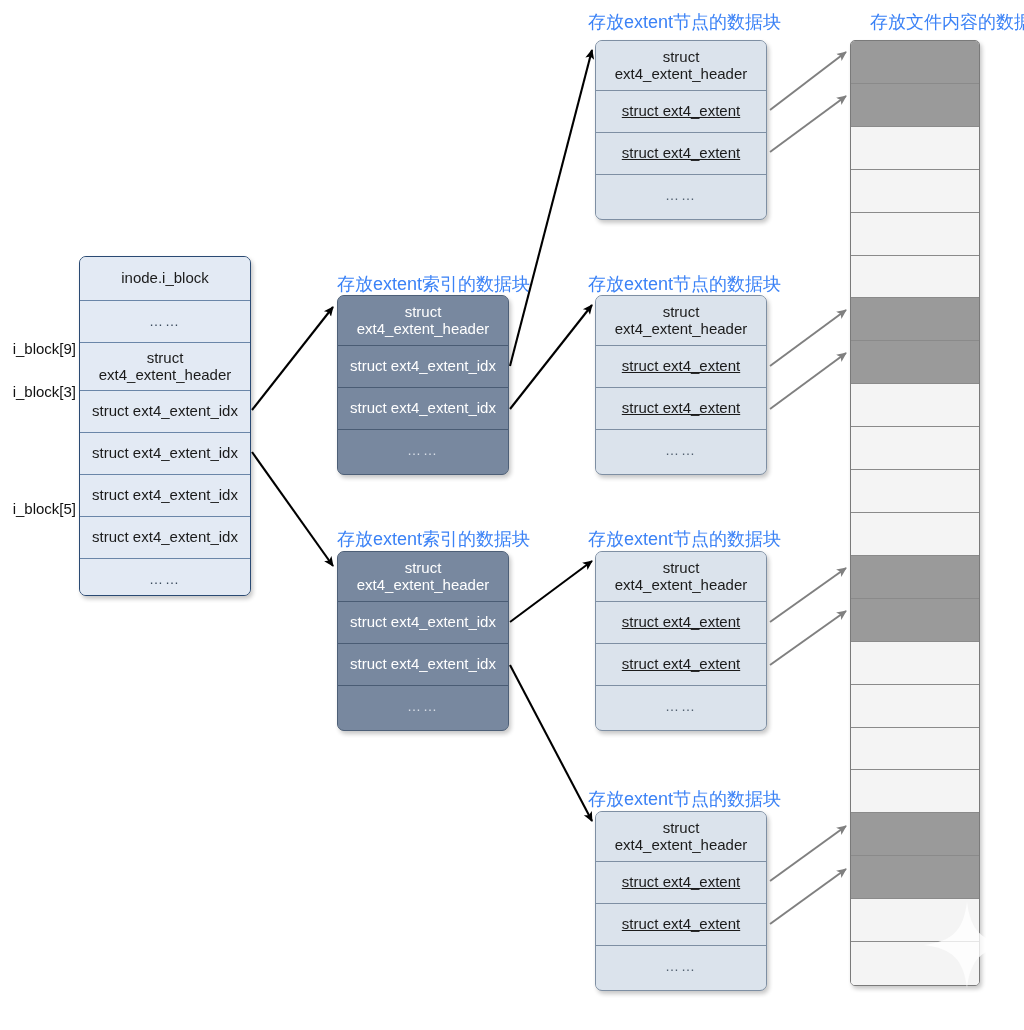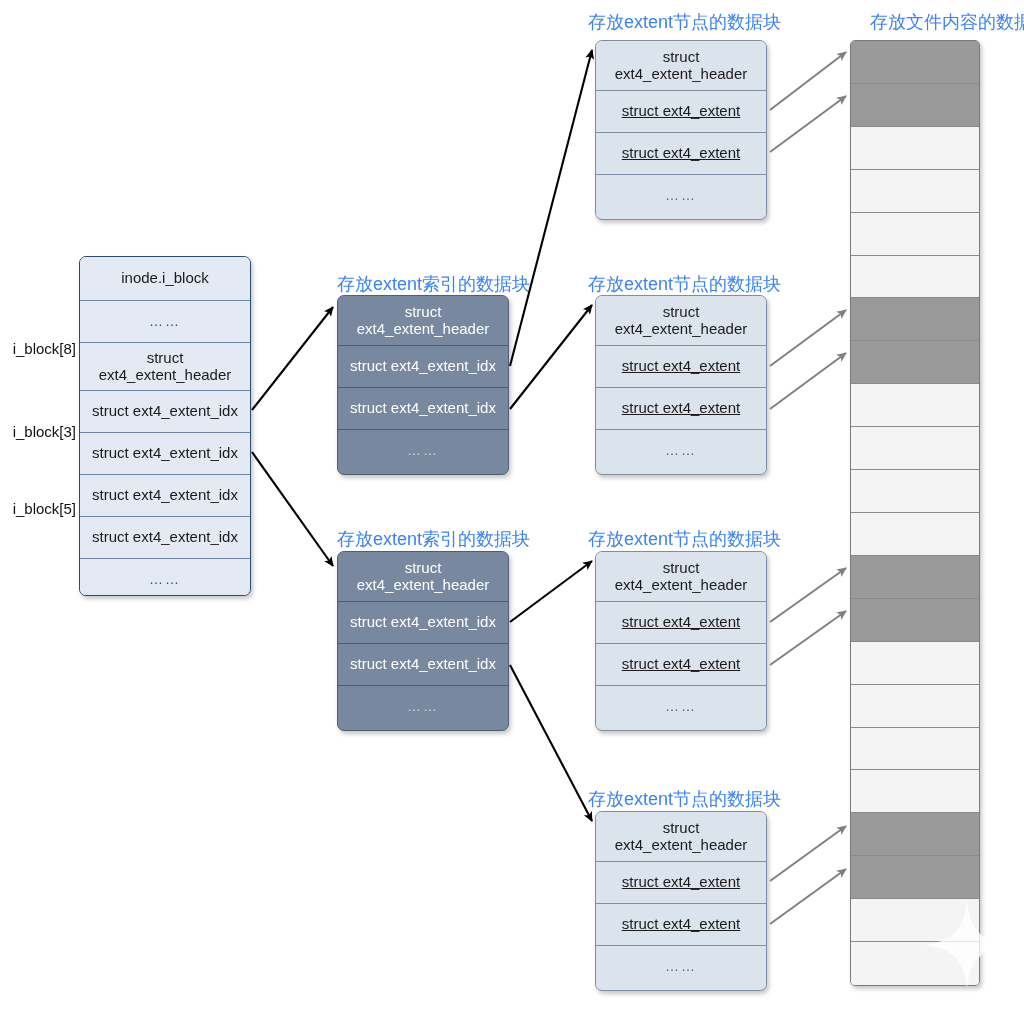--- a/index.html
+++ b/index.html
@@ -110,22 +110,22 @@
 <div id="stage">
 
   <div class="caption" style="left:588px;top:10px;">存放extent节点的数据块</div>
   <div class="caption" style="left:826px;top:10px;margin-left:44px;">存放文件内容的数据块</div>
   <div class="caption" style="left:337px;top:272px;">存放extent索引的数据块</div>
   <div class="caption" style="left:588px;top:272px;">存放extent节点的数据块</div>
   <div class="caption" style="left:337px;top:527px;">存放extent索引的数据块</div>
   <div class="caption" style="left:588px;top:527px;">存放extent节点的数据块</div>
   <div class="caption" style="left:588px;top:787px;">存放extent节点的数据块</div>
 
-  <div class="ilabel" style="left:0px;top:340px;width:76px;">i_block[8]</div>
-  <div class="ilabel" style="left:0px;top:383px;width:76px;margin-top:40px;">i_block[3]</div>
+  <div class="ilabel" style="left:0px;top:340px;width:76px;">i_block[9]</div>
+  <div class="ilabel" style="left:0px;top:383px;width:76px;">i_block[3]</div>
   <div class="ilabel" style="left:0px;top:500px;width:76px;">i_block[5]</div>
 
   <div class="block inode">
     <div class="row hdr">inode.i_block</div>
     <div class="row norm dots">……</div>
     <div class="row tall">struct
 ext4_extent_header</div>
     <div class="row norm">struct ext4_extent_idx</div>
     <div class="row norm">struct ext4_extent_idx</div>
     <div class="row norm">struct ext4_extent_idx</div>

